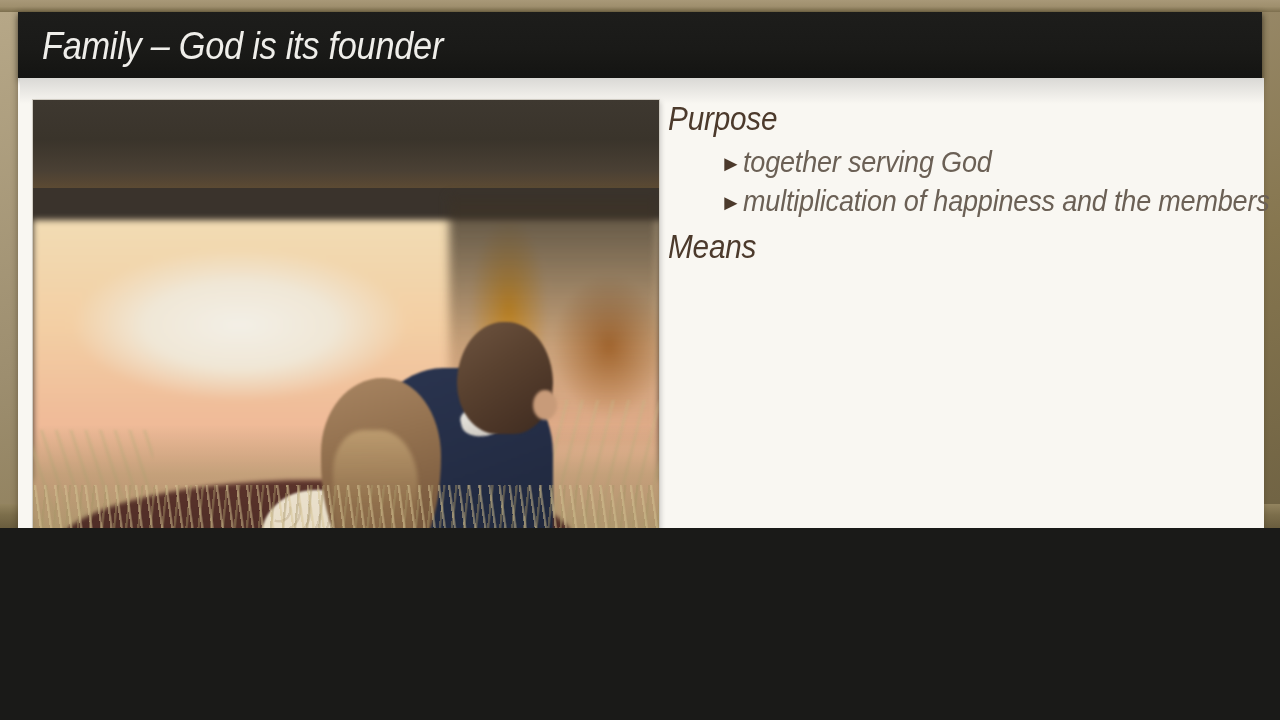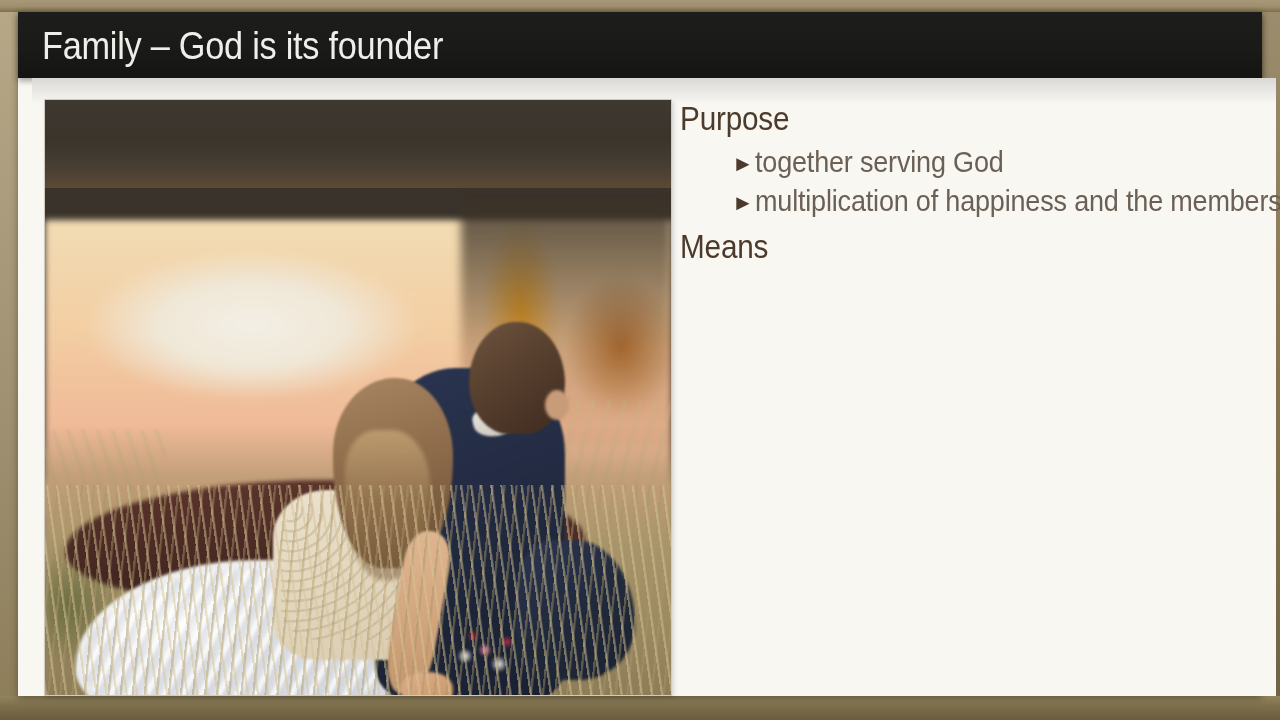--- a/index.html
+++ b/index.html
@@ -11,23 +11,24 @@
     width: 1280px;
     height: 720px;
     overflow: hidden;
     font-family: "Liberation Sans", sans-serif;
   }
 
   
   #slide {
     position: relative;
     width: 1280px;
-    height: 720px;
+    height: 528px;
     background: linear-gradient(160deg, #b7a888 0%, #9d8e6f 38%, #86764f 70%, #6f6243 100%);
     overflow: hidden;
+    font-style: italic;
   }
 
   
   #canvas {
     position: absolute;
     left: 18px;
     top: 12px;
     width: 1244px;
     height: 684px;
     background: #f9f7f2;
@@ -67,21 +68,21 @@
     transform: scaleX(0.88);
     transform-origin: left center;
     margin-left: 24px;
     white-space: nowrap;
     line-height: 1;
   }
 
   
   #body-area {
     position: absolute;
-    left: 32px;
+    left: 20px;
     top: 78px;
     width: 1244px;
     height: 618px;
     background: #f9f7f2;
   }
 
   
   #body-area::before {
     content: "";
     position: absolute;

